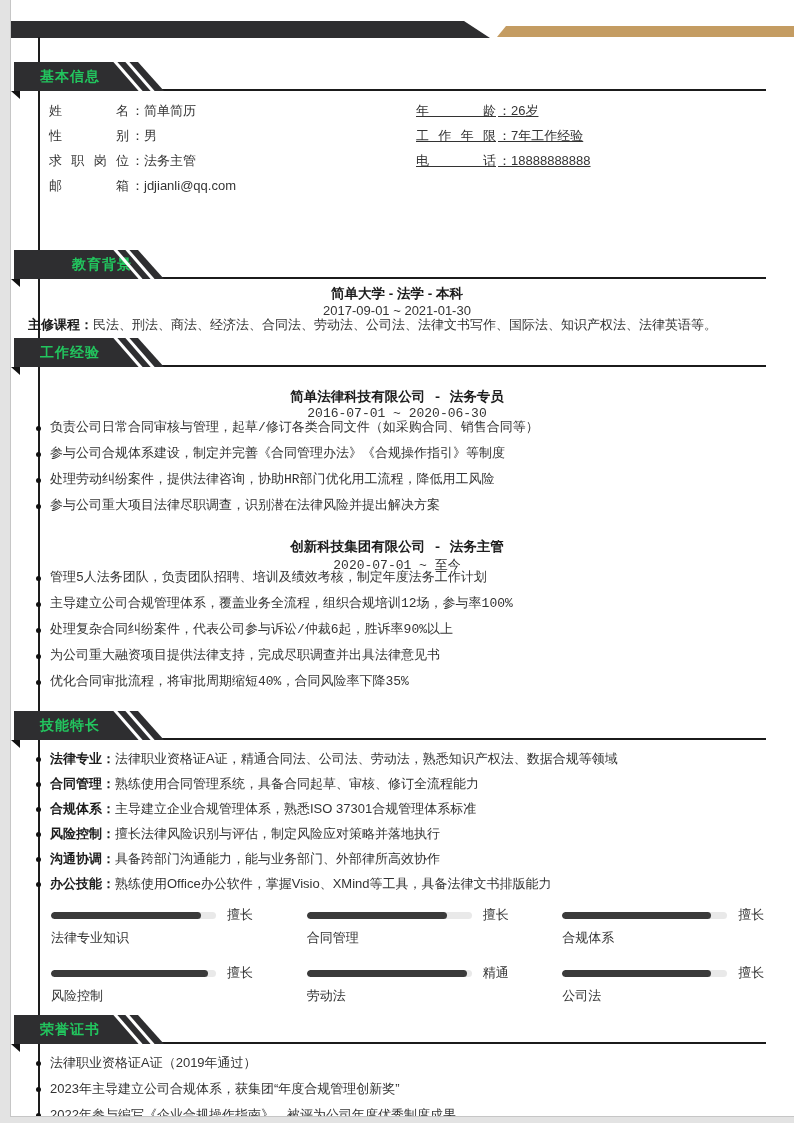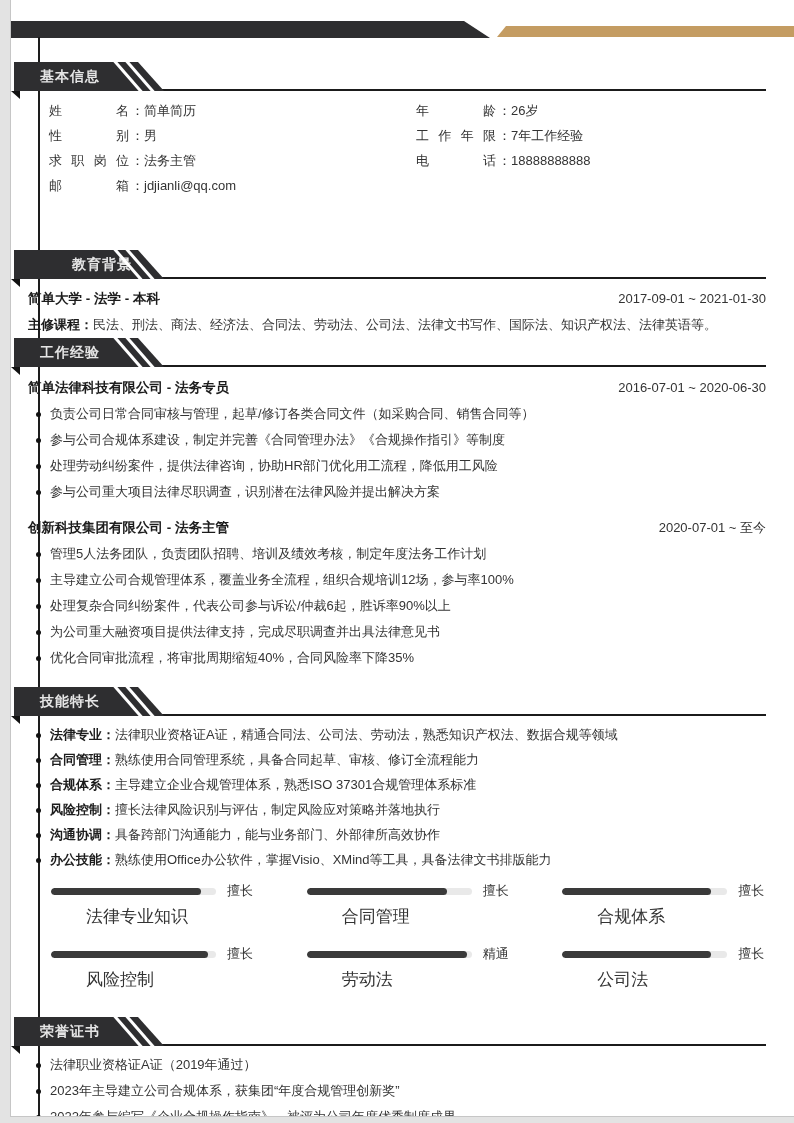--- a/index.html
+++ b/index.html
@@ -34,79 +34,79 @@
     background:#1d1d1d;
   }
   .content { position:relative; padding:62px 28px 0 17px; }
 
   
   .sec-header { position:relative; height:29px; border-bottom:2px solid #1b1b1b; }
   .badge {
     position:absolute; left:-14px; top:0; width:150px; height:29px;
     background:#2e2e30;
     clip-path:polygon(0 0, 124px 0, 150px 100%, 0 100%);
-    color:#e5e5e5; font-size:14px; font-weight:bold;
+    color:#22c55e; font-size:14px; font-weight:bold;
     line-height:29px; padding-left:26px; letter-spacing:1px;
   }
   .stripe { position:absolute; top:-2px; bottom:-2px; width:3.5px; background:#fff; transform:skewX(41deg); }
   .stripe.s1 { left:112px; }
   .stripe.s2 { left:124px; }
   .badge-fold {
     position:absolute; left:-17px; top:29px; width:0; height:0;
     border-top:8px solid #121212; border-left:9px solid transparent;
   }
 
   
   .info-cols { display:flex; padding:7px 0 0 21px; font-size:13px; }
   .info-col-l { width:367px; }
-  .info-col-r { flex:1; }
+  .info-col-r { flex:1;text-decoration:underline; }
   .info-row { height:25px; line-height:25px; display:flex; white-space:nowrap; }
   .info-label { display:inline-block; width:80px; text-align:justify; text-align-last:justify; color:#333; }
   .info-colon { margin-left:2px; }
 
   
-  .row-flex { display:flex; justify-content:space-between; align-items:center; height:27px; }
+  .row-flex { display:flex; justify-content:space-between; align-items:center; height:27px;flex-direction:column; }
   .b-title { font-weight:bold; font-size:13.5px; color:#1c1c1c; }
   .date { font-size:13px; color:#333; }
   .kv-row { height:26px; line-height:26px; font-size:13px; white-space:nowrap; }
   .kv-row b { color:#1c1c1c; }
 
   
   .blt {
     position:relative; height:26px; line-height:26px; font-size:13px;
     padding-left:22px; white-space:nowrap; overflow:hidden;
   }
   .blt::before {
     content:""; position:absolute; left:8px; top:11px;
     width:5px; height:5px; border-radius:50%; background:#111;
   }
   .blt b { color:#1c1c1c; }
 
   .edu-body { padding-top:6px; }
-  .work-body { padding-top:7px; }
-  .job2 { margin-top:9px; }
+  .work-body { padding-top:21px;font-family:Liberation Mono, monospace; }
+  .job2 { margin-top:19px; }
   .skill-list { padding-top:6px; }
   .skill-list .blt { height:25px; line-height:25px; }
 
   
   .bars {
     display:grid; grid-template-columns:1fr 1fr 1fr;
     column-gap:52px; row-gap:19px;
     padding:12px 0 0 23px;
   }
   .bar-line { display:flex; align-items:center; height:14px; }
   .track { width:165px; height:7px; border-radius:4px; background:#e9e9e9; overflow:hidden; }
   .fill { height:100%; background:#3a3a3a; border-radius:4px; }
   .bar-level { font-size:13px; margin-left:11px; color:#333; }
-  .bar-name { font-size:17px; margin-top:7px; color:#333;margin-left:35px; }
+  .bar-name { font-size:13px; margin-top:7px; color:#333; }
 
   .m-edu { margin-top:52px;text-align:center; }
   .m-work { }
   .m-skill { margin-top:16px; }
-  .m-honor { margin-top:26px; }
+  .m-honor { margin-top:10px; }
   .honor-body { padding-top:6px; }
 </style>
 </head>
 <body>
 
 <div class="page">
   <div class="banner-dark"></div>
   <div class="banner-gold"></div>
   <div class="vline"></div>
 

